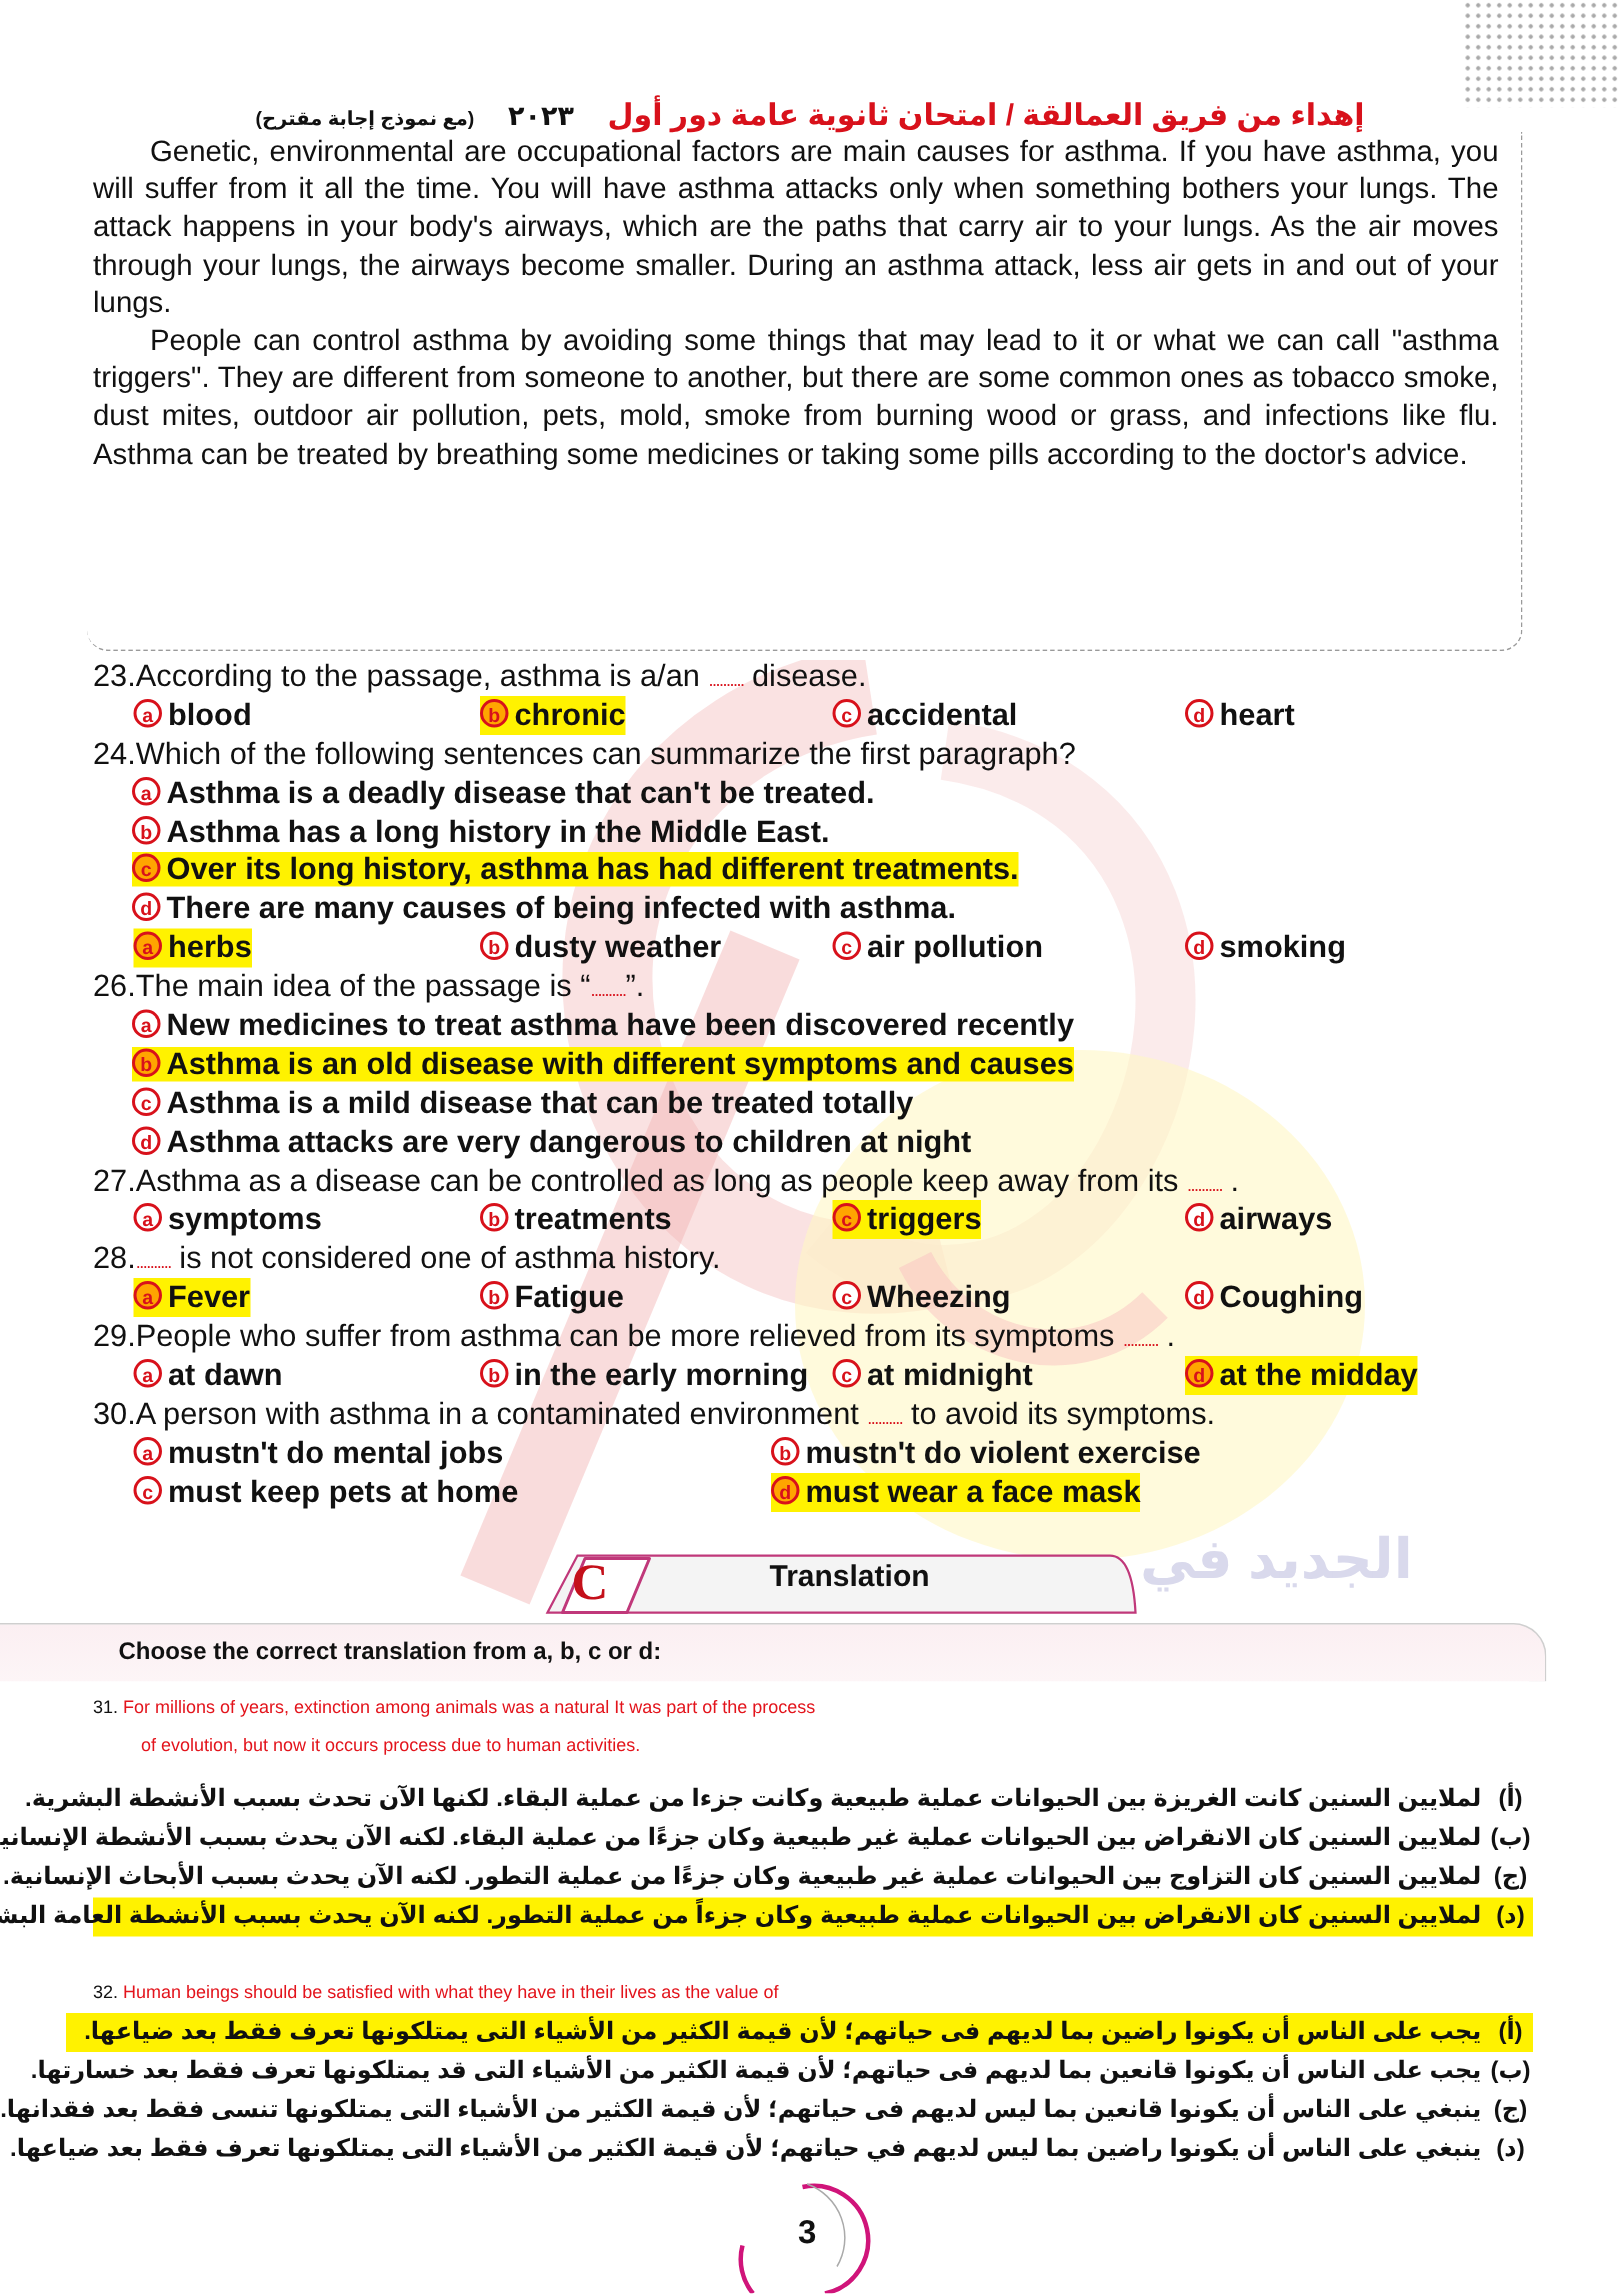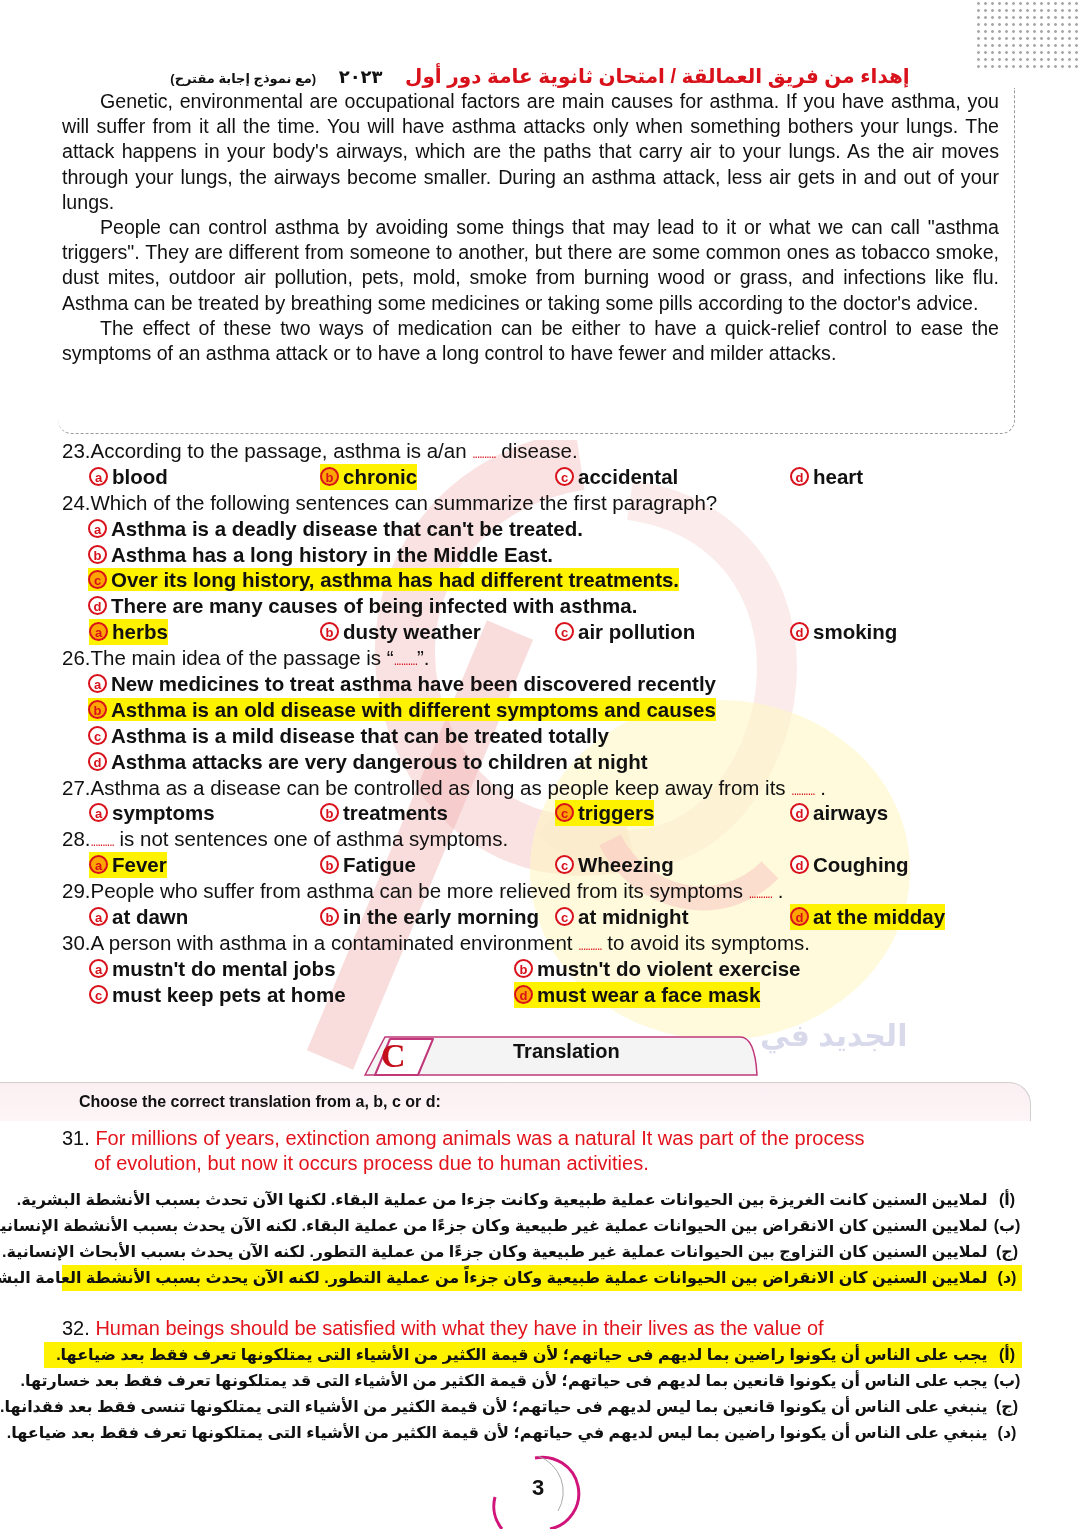--- a/index.html
+++ b/index.html
@@ -50,21 +50,21 @@
 
   .section-banner { position: absolute; left: 345px; top: 1035px; width: 420px; height: 42px; }
   .instr-box {
     position: absolute; left: 0; top: 1082px; width: 1030px; height: 38px;
     background: linear-gradient(#fbeff2, #fdf5f7); border-top: 1.5px solid #cfcfcf; border-right: 1.5px solid #cfcfcf;
     border-top-right-radius: 22px;
   }
   .instr { position: absolute; left: 79px; top: 1093px; font-size: 16px; font-weight: bold; }
 
   .tq { position: absolute; left: 62px; width: 960px; }
-  .tq-line { font-size: 20px; line-height: 25px; color: #e3141c; white-space: nowrap; }
+  .tq-line { font-size: 12px; line-height: 25px; color: #e3141c; white-space: nowrap; }
   .tq-line .n { color: #111; }
   .ar-opts { direction: rtl; font-weight: bold; font-size: 16px; }
   .ar-opt { height: 26px; line-height: 26px; white-space: nowrap; }
   .ar-opt .al { display: inline-block; width: 30px; text-align: center; }
 
   .pagenum { position: absolute; left: 490px; top: 1455px; width: 100px; height: 74px; }
   .pagenum .n { position: absolute; left: 42px; top: 20px; font-size: 22px; font-weight: bold; }
 </style>
 </head>
 <body>
@@ -82,21 +82,20 @@
   <path d="M380 60 C520 80 560 220 500 330 C450 420 360 430 300 380" fill="none" stroke="#f7d3d3" stroke-width="40" opacity=".45"></path>
   <path d="M80 620 L260 190" stroke="#f2b3b3" stroke-width="50" opacity=".45"></path>
   <ellipse cx="470" cy="430" rx="190" ry="170" fill="#fff7c4" opacity=".6"></ellipse>
   <path d="M360 400 C390 460 470 480 520 430" fill="none" stroke="#f9c2c2" stroke-width="24" opacity=".5"></path>
 </svg>
 
 <div class="passage-box"></div>
 <div class="passage">
   <p>Genetic, environmental are occupational factors are main causes for asthma. If you have asthma, you will suffer from it all the time. You will have asthma attacks only when something bothers your lungs. The attack happens in your body's airways, which are the paths that carry air to your lungs. As the air moves through your lungs, the airways become smaller. During an asthma attack, less air gets in and out of your lungs.</p>
   <p>People can control asthma by avoiding some things that may lead to it or what we can call "asthma triggers". They are different from someone to another, but there are some common ones as tobacco smoke, dust mites, outdoor air pollution, pets, mold, smoke from burning wood or grass, and infections like flu. Asthma can be treated by breathing some medicines or taking some pills according to the doctor's advice.</p>
-  <p>The effect of these two ways of medication can be either to have a quick-relief control to ease the symptoms of an asthma attack or to have a long control to have fewer and milder attacks.</p>
 </div>
 
 <div class="questions">
 
   <div class="q-line">
     <span>23.</span><span>According to the passage, asthma is a/an </span><span class="blank">..........</span><span> disease.</span>
   </div>
   <div class="opts">
     <span class="opt" style="left:27px"><span class="letter">a</span><span>blood</span></span>
     <span class="opt hl" style="left:258px"><span class="letter">b</span><span>chronic</span></span>
@@ -131,21 +130,21 @@
     <span>27.</span><span>Asthma as a disease can be controlled as long as people keep away from its </span><span class="blank">..........</span><span> .</span>
   </div>
   <div class="opts">
     <span class="opt" style="left:27px"><span class="letter">a</span><span>symptoms</span></span>
     <span class="opt" style="left:258px"><span class="letter">b</span><span>treatments</span></span>
     <span class="opt hl" style="left:493px"><span class="letter">c</span><span>triggers</span></span>
     <span class="opt" style="left:728px"><span class="letter">d</span><span>airways</span></span>
   </div>
 
   <div class="q-line">
-    <span>28.</span><span class="blank">..........</span><span> is not sentences one of asthma symptoms.</span>
+    <span>28.</span><span class="blank">..........</span><span> is not considered one of asthma history.</span>
   </div>
   <div class="opts">
     <span class="opt hl" style="left:27px"><span class="letter">a</span><span>Fever</span></span>
     <span class="opt" style="left:258px"><span class="letter">b</span><span>Fatigue</span></span>
     <span class="opt" style="left:493px"><span class="letter">c</span><span>Wheezing</span></span>
     <span class="opt" style="left:728px"><span class="letter">d</span><span>Coughing</span></span>
   </div>
 
   <div class="q-line">
     <span>29.</span><span>People who suffer from asthma can be more relieved from its symptoms </span><span class="blank">..........</span><span> .</span>
@@ -171,21 +170,21 @@
 </div>
 
 <div class="section-banner">
   <svg width="420" height="42" viewBox="0 0 420 42" style="position:absolute;left:0;top:0">
     <path d="M20 40 L40 2 L395 2 Q410 2 412 40 Z" fill="#f4f4f4" stroke="#c0387a" stroke-width="1.5"></path>
     <path d="M30 40 L45 4 L88 4 L73 40 Z" fill="#ffffff" stroke="#c0387a" stroke-width="2" stroke-linejoin="round"></path>
   </svg>
   <span style="position:absolute;left:36px;top:2px;font-family:'Liberation Serif',serif;font-size:34px;font-weight:bold;color:#c4101a;">C</span>
   <span style="position:absolute;left:168px;top:5px;font-size:20px;font-weight:bold;color:#111;">Translation</span>
 </div>
-<span style="position:absolute;left:760px;top:1018px;font-size:30px;color:#d9d9ec;direction:rtl;font-weight:bold;">الجديد في</span>
+<span style="position:absolute;left:760px;top:1018px;font-size:37px;color:#d9d9ec;direction:rtl;font-weight:bold;">الجديد في</span>
 
 <div class="instr-box"></div>
 <div class="instr">Choose the correct translation from a, b, c or d:</div>
 
 <div class="tq" style="top:1126px">
   <div class="tq-line"><span class="n">31.</span> <span>For millions of years, extinction among animals was a natural It was part of the process</span></div>
   <div class="tq-line" style="padding-left:32px">of evolution, but now it occurs process due to human activities.</div>
   <div class="ar-opts" style="margin-top:11px">
     <div class="ar-opt"><span class="al">(أ)</span> <span>لملايين السنين كانت الغريزة بين الحيوانات عملية طبيعية وكانت جزءا من عملية البقاء. لكنها الآن تحدث بسبب الأنشطة البشرية.</span></div>
     <div class="ar-opt"><span class="al">(ب)</span> <span>لملايين السنين كان الانقراض بين الحيوانات عملية غير طبيعية وكان جزءًا من عملية البقاء. لكنه الآن يحدث بسبب الأنشطة الإنسانية.</span></div>

